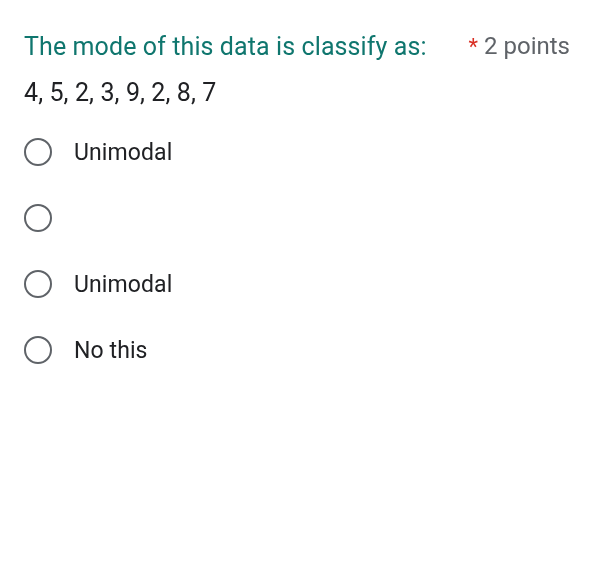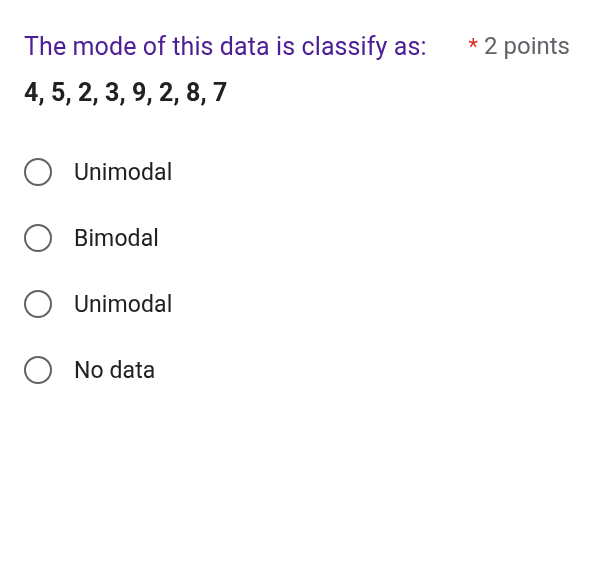--- a/index.html
+++ b/index.html
@@ -18,21 +18,21 @@
     .header {
       display: flex;
       justify-content: space-between;
       align-items: flex-start;
       margin-bottom: 8px;
     }
     .question-title {
       font-size: 25px;
       font-weight: 400;
       line-height: 1.5;
-      color: #4c1d95;
+      color: #0f766e;
       flex: 1;
       letter-spacing: 0.1px;
     }
     .points-wrapper {
       display: flex;
       align-items: baseline;
       gap: 6px;
       margin-top: 4px;
       margin-left: 16px;
       white-space: nowrap;
@@ -42,24 +42,24 @@
       font-size: 22px;
       font-weight: 400;
     }
     .points-text {
       color: #5f6368;
       font-size: 24px;
       font-weight: 400;
     }
     .question-data {
       font-size: 25px;
-      font-weight: 700;
+      font-weight: 400;
       line-height: 1.5;
       color: #202124;
-      margin-bottom: 47px;
+      margin-bottom: 27px;
       letter-spacing: 0.1px;
     }
     .options {
       display: flex;
       flex-direction: column;
       gap: 38px;
     }
     .option-row {
       display: flex;
       align-items: center;
@@ -94,23 +94,22 @@
 
 <div class="question-data">4, 5, 2, 3, 9, 2, 8, 7</div>
 
 <div class="options">
   <div class="option-row">
     <div class="radio-circle"></div>
     <span class="option-label">Unimodal</span>
   </div>
   <div class="option-row">
     <div class="radio-circle"></div>
-    <span class="option-label">Bimodal</span>
   </div>
   <div class="option-row">
     <div class="radio-circle"></div>
     <span class="option-label">Unimodal</span>
   </div>
   <div class="option-row">
     <div class="radio-circle"></div>
-    <span class="option-label">No data</span>
+    <span class="option-label">No this</span>
   </div>
 </div>
 
 </body></html>

